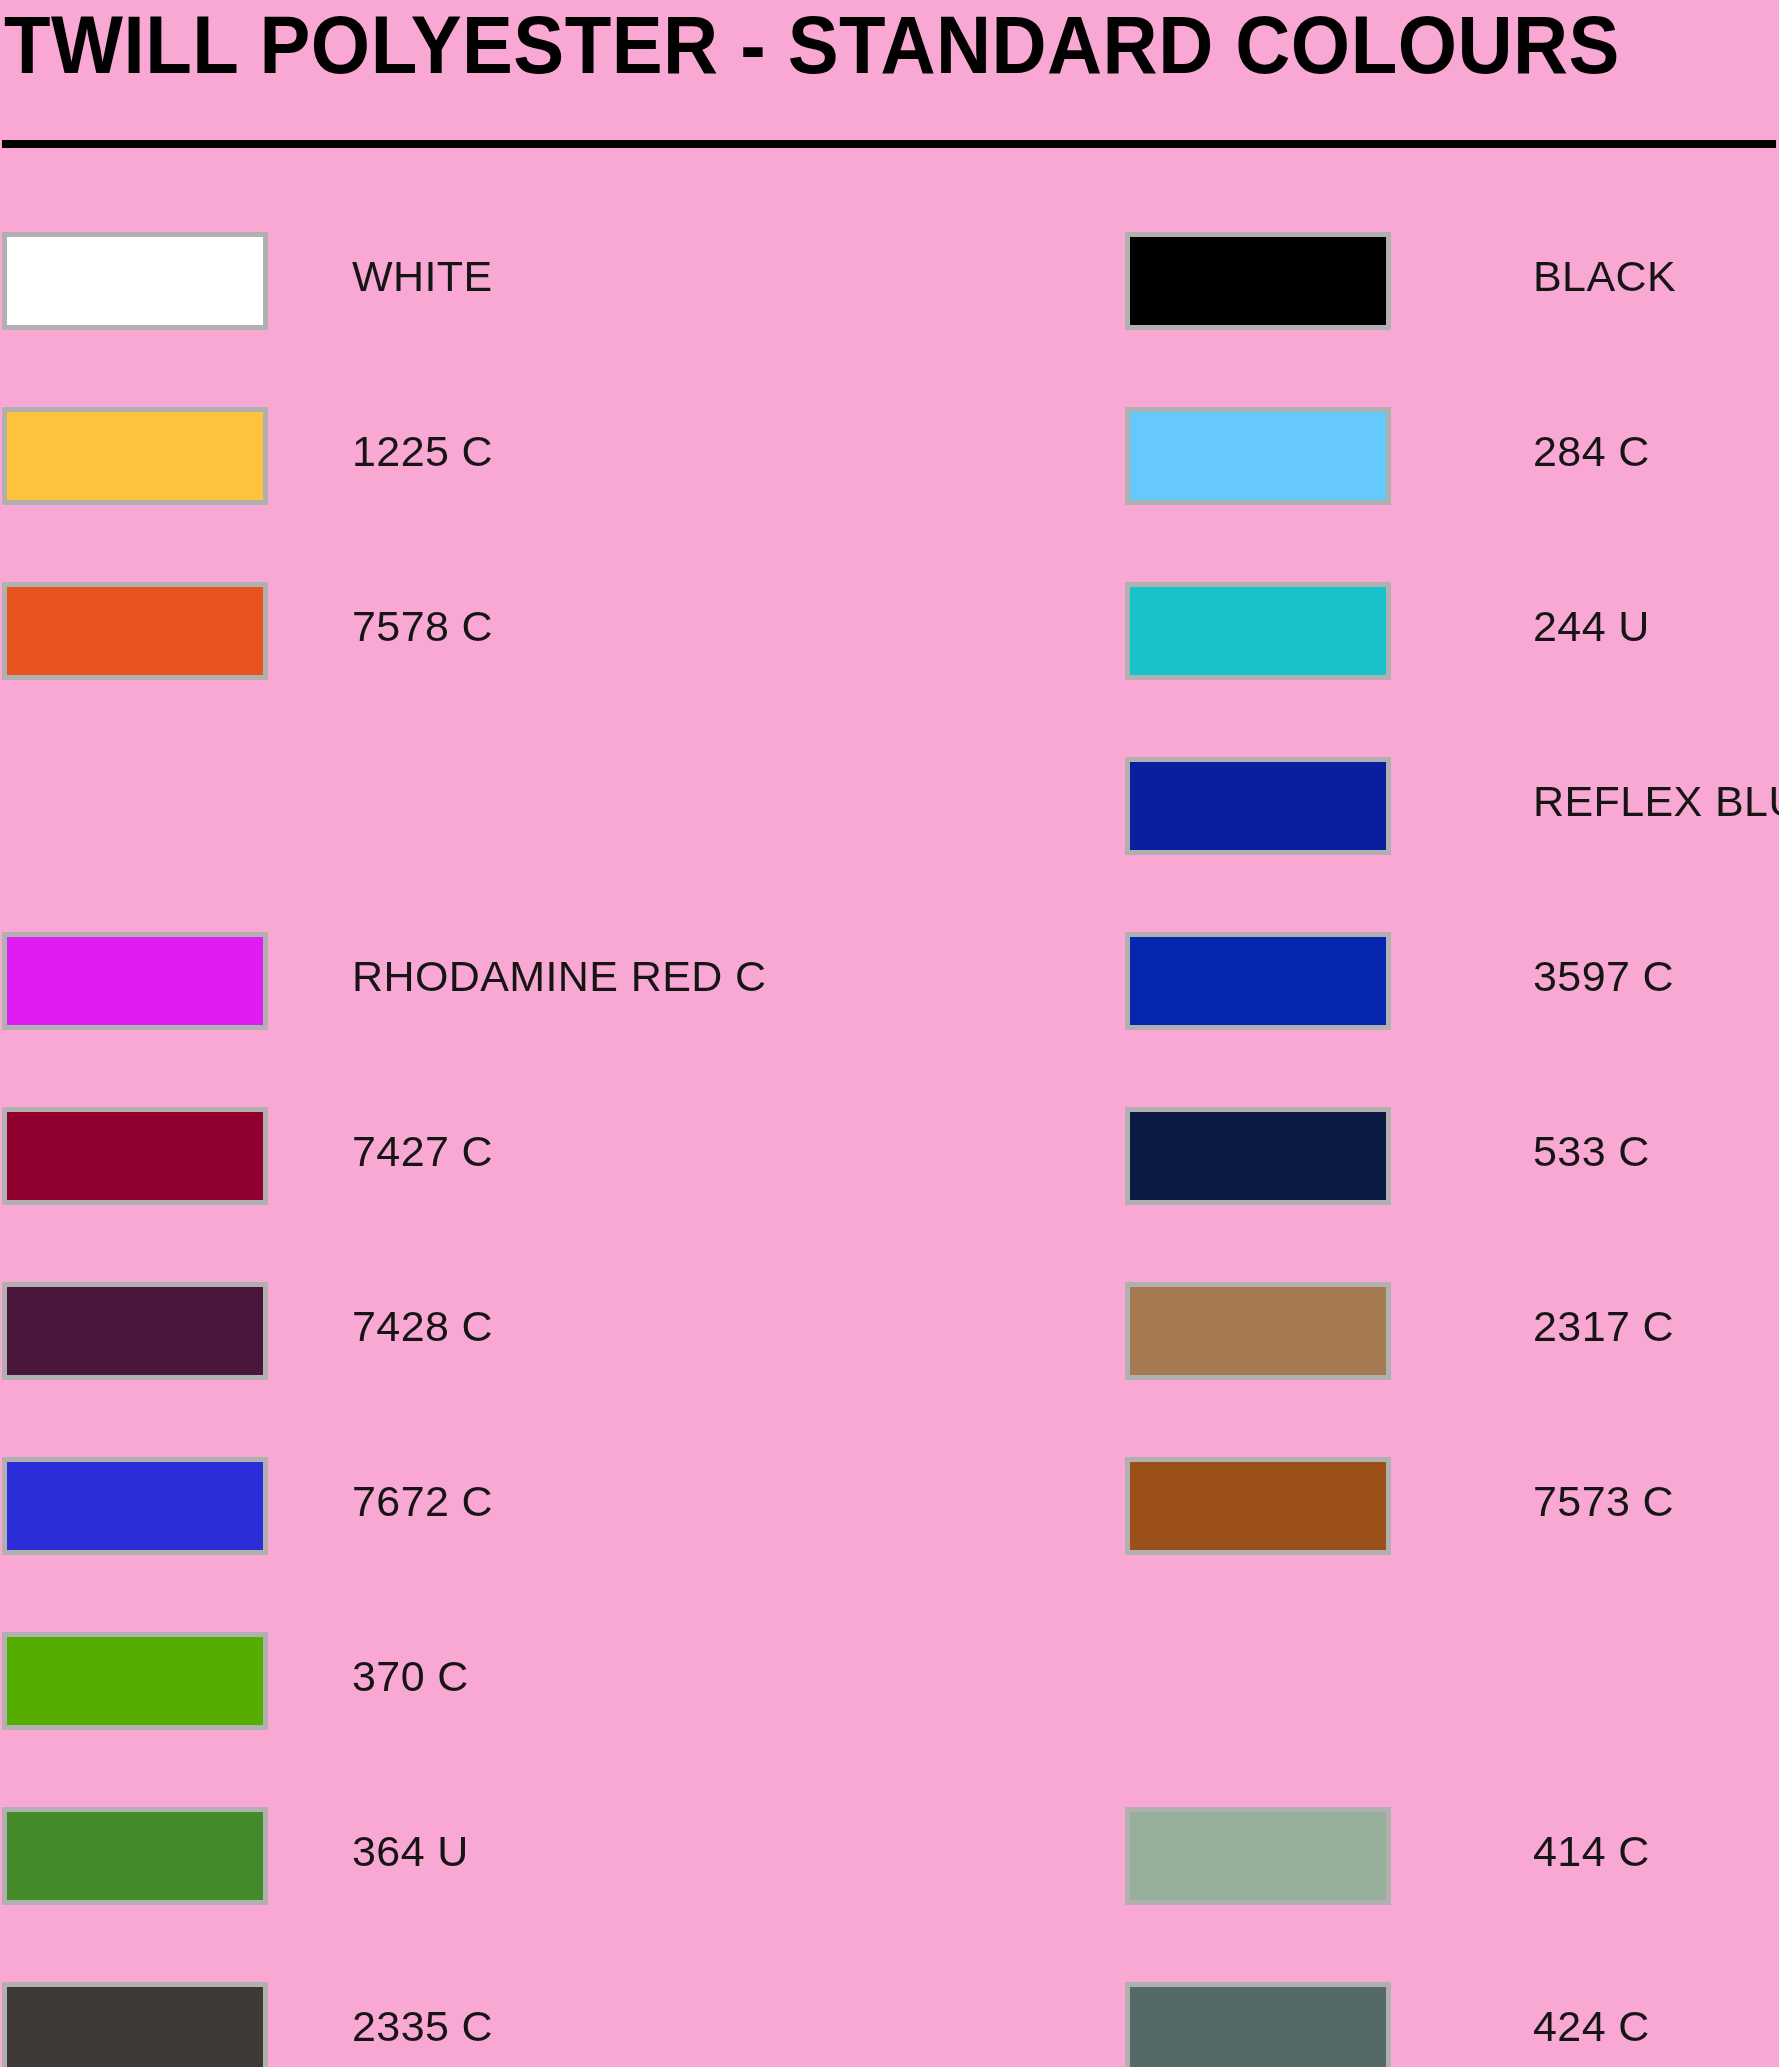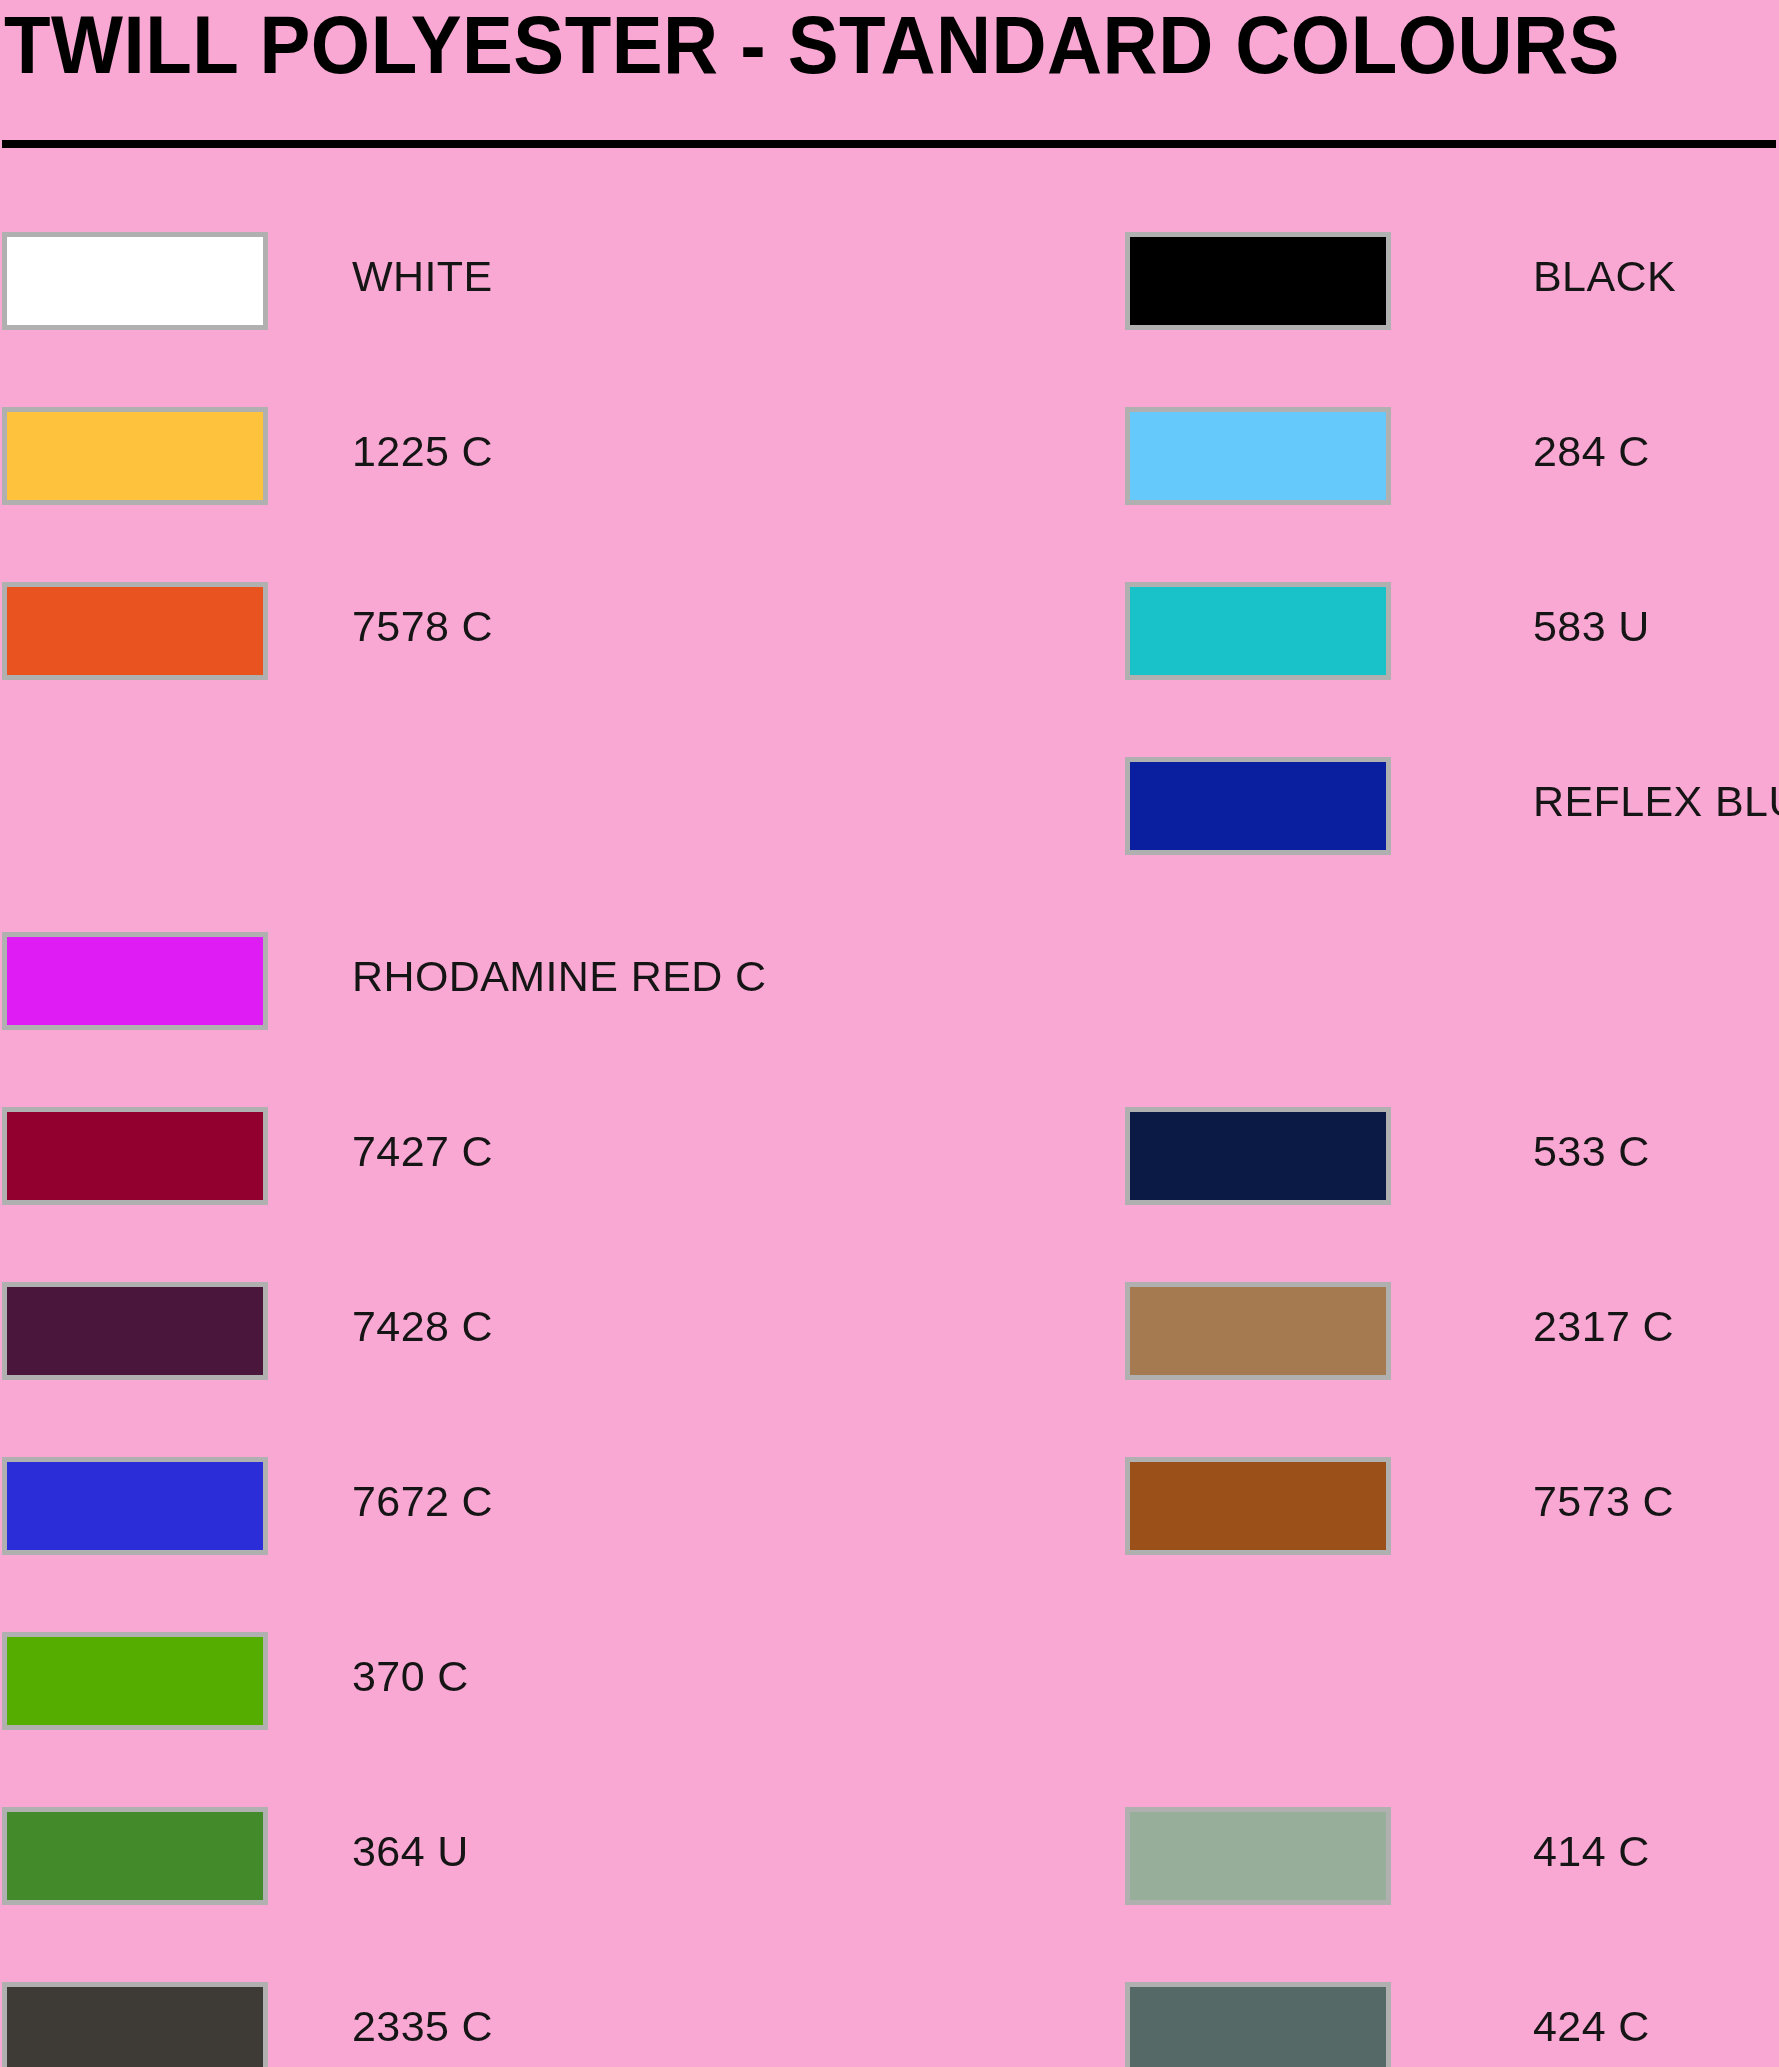--- a/index.html
+++ b/index.html
@@ -136,34 +136,38 @@
           <div class="chip-label">284 C</div>
         </div>
       </div>
       <div class="swatch-row">
         <div class="swatch-cell col-left">
           <div class="chip" title="7578 C" style="background: rgb(232, 83, 31); border-color: rgb(176, 176, 176);"></div>
           <div class="chip-label">7578 C</div>
         </div>
         <div class="swatch-cell col-right">
           <div class="chip" title="313 U" style="background: rgb(25, 193, 200); border-color: rgb(176, 176, 176);"></div>
-          <div class="chip-label">583 U</div>
+          <div class="chip-label">244 U</div>
         </div>
       </div>
       <div class="swatch-row">
         <div class="swatch-cell col-right">
           <div class="chip" title="REFLEX BLUE C" style="background: rgb(10, 31, 160); border-color: rgb(176, 176, 176);"></div>
           <div class="chip-label">REFLEX BLUE C</div>
         </div>
       </div>
       <div class="swatch-row">
         <div class="swatch-cell col-left">
           <div class="chip" title="RHODAMINE RED C" style="background: rgb(224, 28, 245); border-color: rgb(176, 176, 176);"></div>
           <div class="chip-label">RHODAMINE RED C</div>
         </div>
+        <div class="swatch-cell col-right">
+          <div class="chip" title="3597 C" style="background: rgb(6, 38, 176); border-color: rgb(176, 176, 176);"></div>
+          <div class="chip-label">3597 C</div>
+        </div>
       </div>
       <div class="swatch-row">
         <div class="swatch-cell col-left">
           <div class="chip" title="7427 C" style="background: rgb(145, 0, 46); border-color: rgb(176, 176, 176);"></div>
           <div class="chip-label">7427 C</div>
         </div>
         <div class="swatch-cell col-right">
           <div class="chip" title="533 C" style="background: rgb(11, 26, 69); border-color: rgb(176, 176, 176);"></div>
           <div class="chip-label">533 C</div>
         </div>

